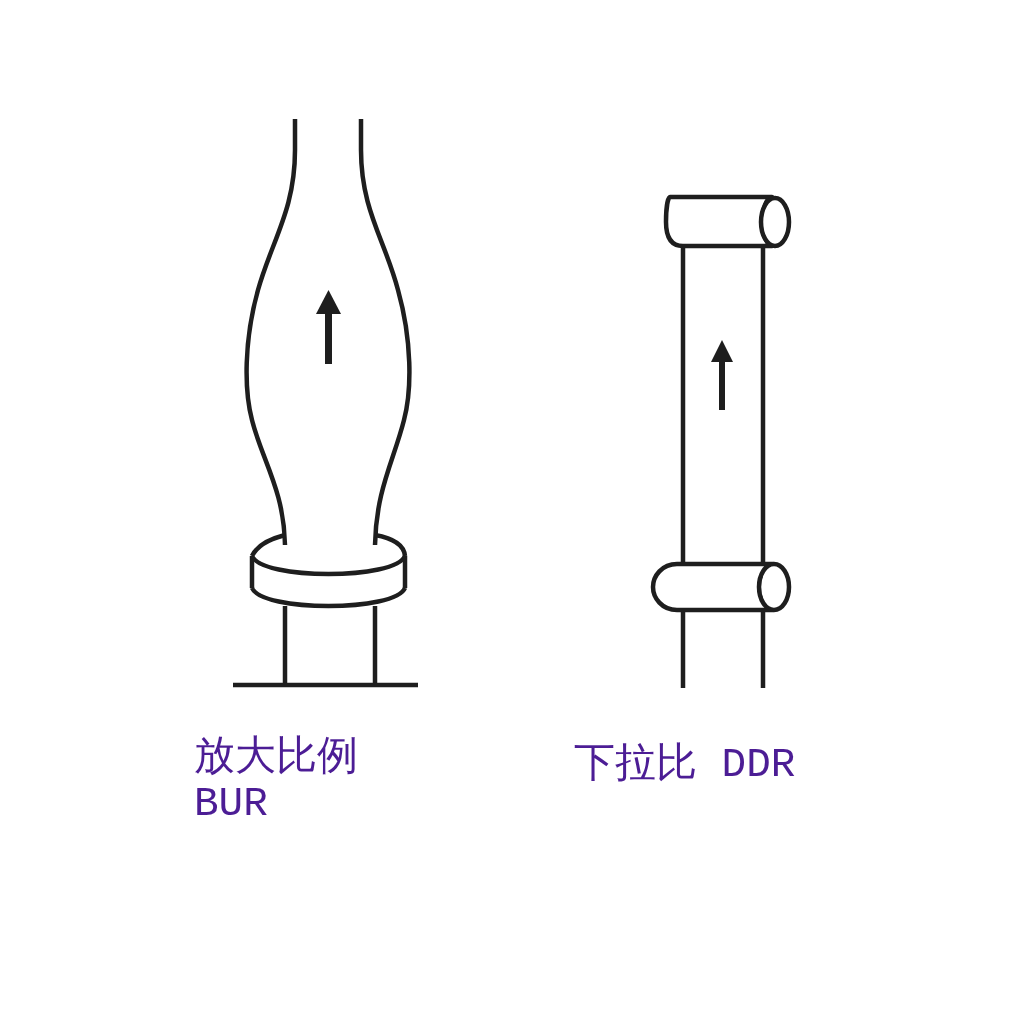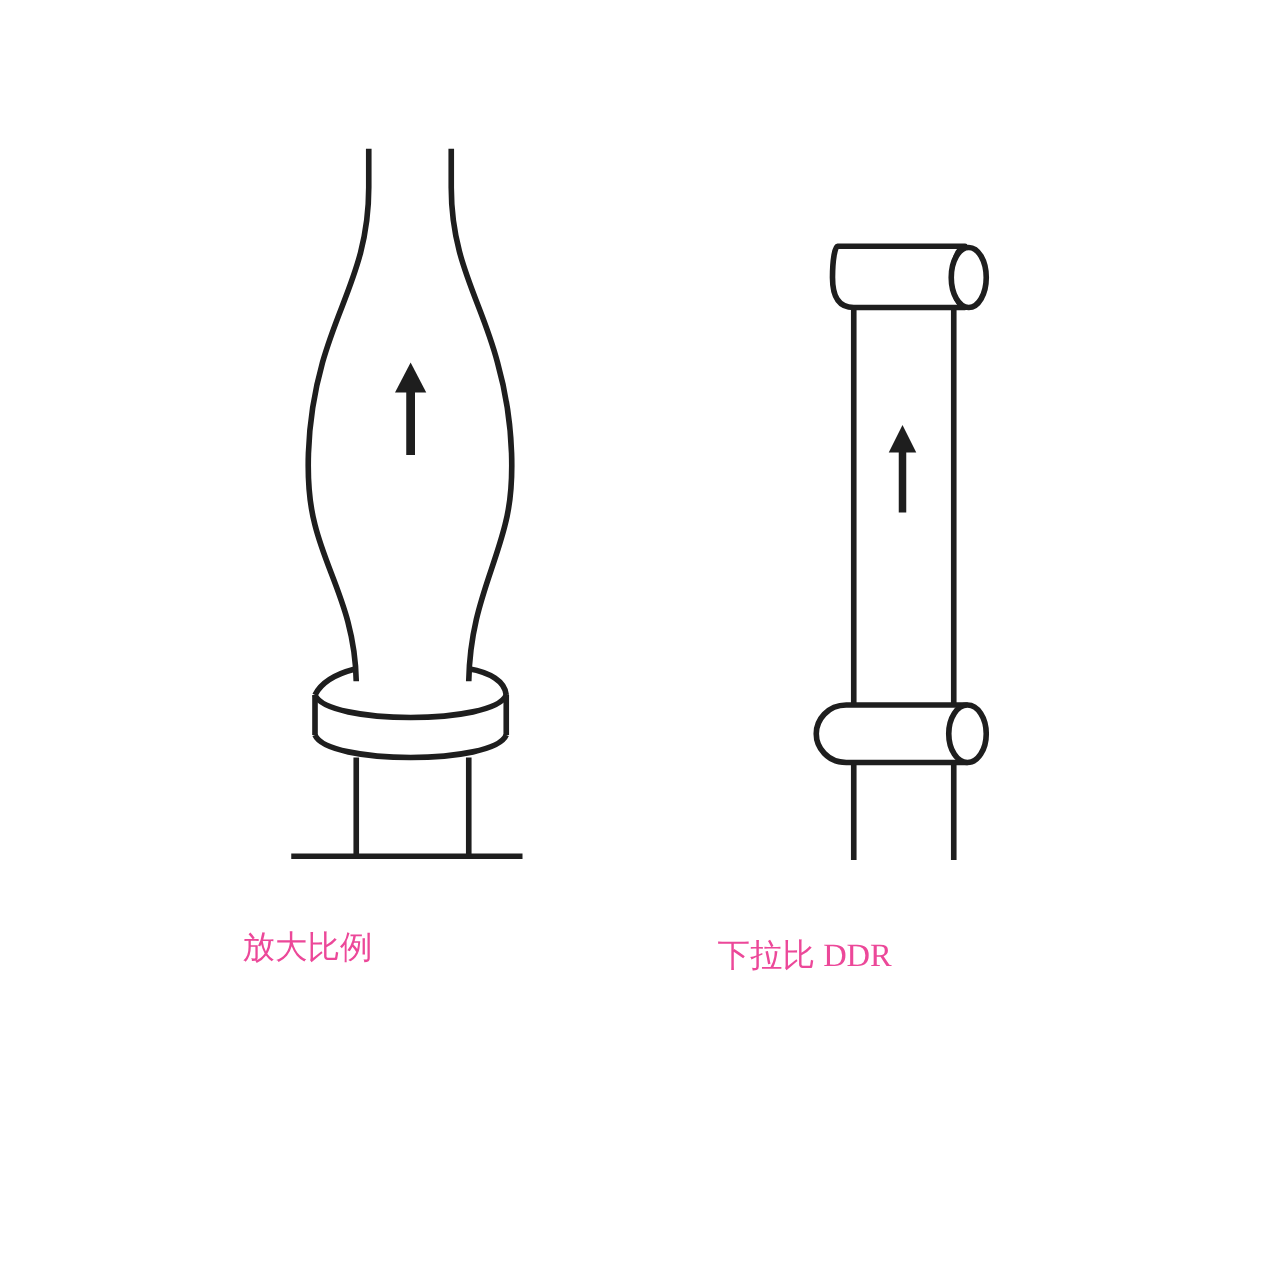--- a/index.html
+++ b/index.html
@@ -1,22 +1,22 @@
 <!DOCTYPE html>
 <html><head>
 <meta charset="utf-8">
 <style>
   html, body { margin: 0; padding: 0; background: #ffffff; }
   body { width: 1024px; height: 1024px; position: relative; overflow: hidden; }
   svg.diagram { position: absolute; left: 0; top: 0; }
   .label {
     position: absolute;
-    font-family: Liberation Serif, serif;
-    color: #ec4899;
-    font-size: 26px;
+    font-family: Liberation Mono, monospace;
+    color: #4c1d95;
+    font-size: 41px;
     line-height: 46px;
     white-space: nowrap;
   }
   .label-bur { left: 194px; top: 735px; }
   .label-ddr { left: 574px; top: 742px; }
   .line-block { display: block; }
 </style>
 </head>
 <body>
 
@@ -58,18 +58,19 @@
   </g>
 
   <g fill="#1e1e1e">
     <rect x="719" y="360" width="6" height="50"></rect>
     <polygon points="711,362 722,340 733,362"></polygon>
   </g>
 </svg>
 
 <div class="label label-bur">
   <span class="line-block">放大比例</span>
+  <span class="line-block">BUR</span>
 </div>
 
 <div class="label label-ddr">
   <span>下拉比 </span>
   <span>DDR</span>
 </div>
 
 </body></html>

